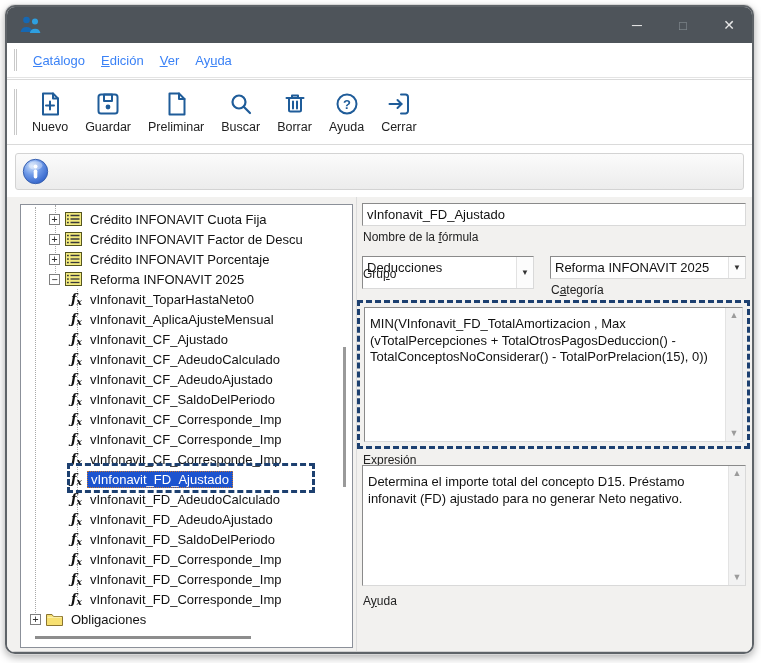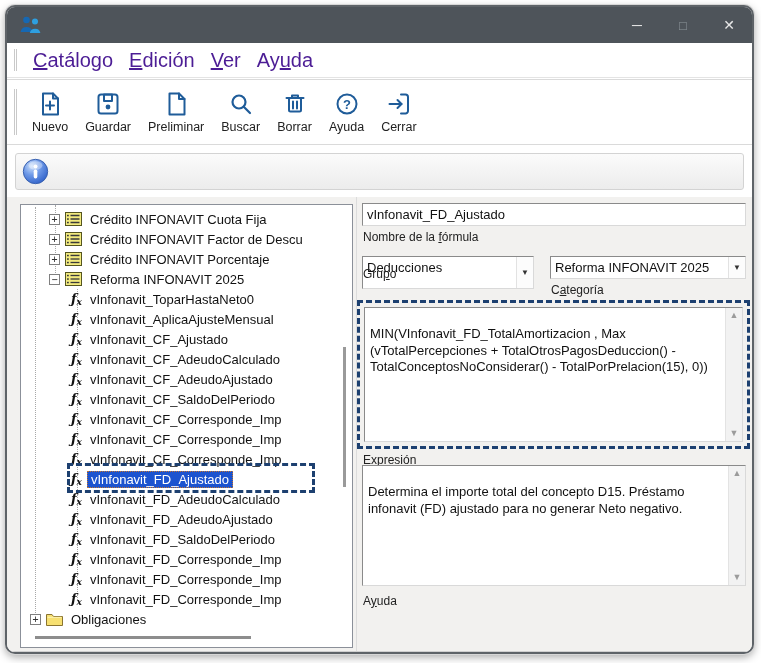--- a/index.html
+++ b/index.html
@@ -25,21 +25,21 @@
   .wbtns{margin-left:auto;display:flex;height:100%;}
   .wbtn{width:46px;height:100%;display:flex;align-items:center;justify-content:center;
     color:#e8e8e8;font-size:14px;cursor:default;}
   .wbtn.max{color:#8e969c;font-size:13px;}
 
   
   .menubar{position:absolute;left:0;top:36px;right:0;height:35px;background:#fff;
     border-bottom:1px solid #e4e4e4;display:flex;align-items:center;}
   .grip{width:3px;height:22px;border-left:1px solid #c9c9c9;border-right:1px solid #c9c9c9;
     margin:0 8px 0 7px;}
-  .menu-item{font-size:20px;color:#4c1d95;padding:4px 8px;}
+  .menu-item{font-size:13px;color:#3b82f6;padding:4px 8px;}
   .menu-item u{text-decoration:underline;}
 
   
   .toolbar{position:absolute;left:0;top:72px;right:0;height:66px;background:#fff;
     border-top:1px solid #dadada;border-bottom:1px solid #dadada;
     display:flex;align-items:center;}
   .toolbar .grip{height:46px;}
   .tbtn{display:flex;flex-direction:column;align-items:center;justify-content:center;
     padding:3px 7px;margin-right:3px;}
   .tbtn svg{width:28px;height:28px;display:block;}
@@ -96,21 +96,21 @@
   .combo .cval{flex:1;line-height:21px;padding:0 4px;overflow:hidden;white-space:nowrap;}
   .combo .cbtn{flex:0 0 17px;border-left:1px solid #e2e2e2;background:#fcfcfc;display:flex;
     align-items:center;justify-content:center;font-size:8px;color:#333;}
   .lbl-group{left:356px;top:70px;}
   .lbl-cat{left:544px;top:86px;}
 
   .xbox{position:absolute;display:flex;background:#fff;border:1px solid;
     border-color:#8a8a8a #d9d9d9 #d9d9d9 #8a8a8a;}
   .expr-box{left:357px;top:110px;width:379px;height:135px;}
   .help-box{left:355px;top:268px;width:384px;height:121px;gap:36px;}
-  .xtext{flex:1;position:relative;padding:18px 5px;font-size:13px;line-height:16.5px;
+  .xtext{flex:1;position:relative;padding:8px 5px;font-size:13px;line-height:16.5px;
     color:#111;white-space:pre-wrap;overflow:hidden;}
   .scrollcol{flex:0 0 17px;background:#f2f2f2;border-left:1px solid #e3e3e3;display:flex;
     flex-direction:column;justify-content:space-between;align-items:center;padding:3px 0;}
   .sarrow{font-size:9px;color:#9b9b9b;line-height:9px;}
   .lbl-expr{left:356px;top:256px;}
   .lbl-help{left:356px;top:397px;}
 </style>
 </head>
 <body>
 

